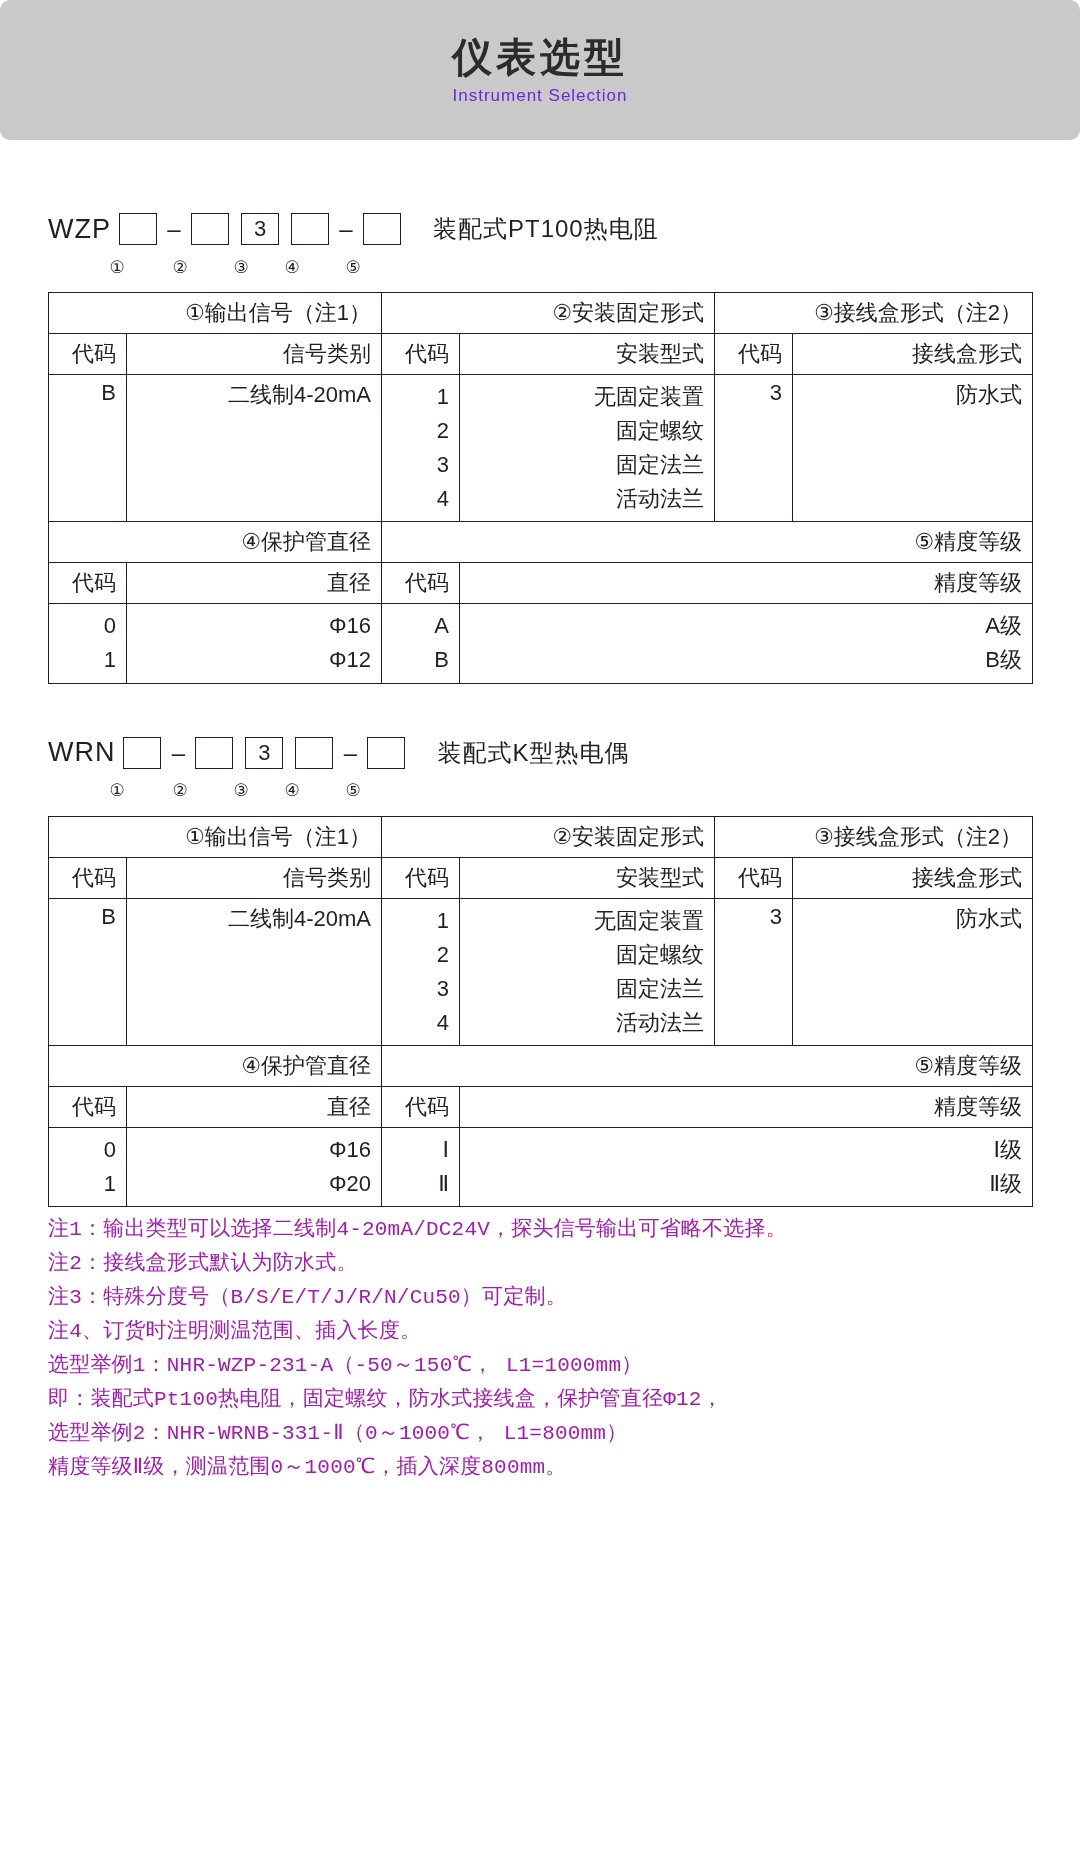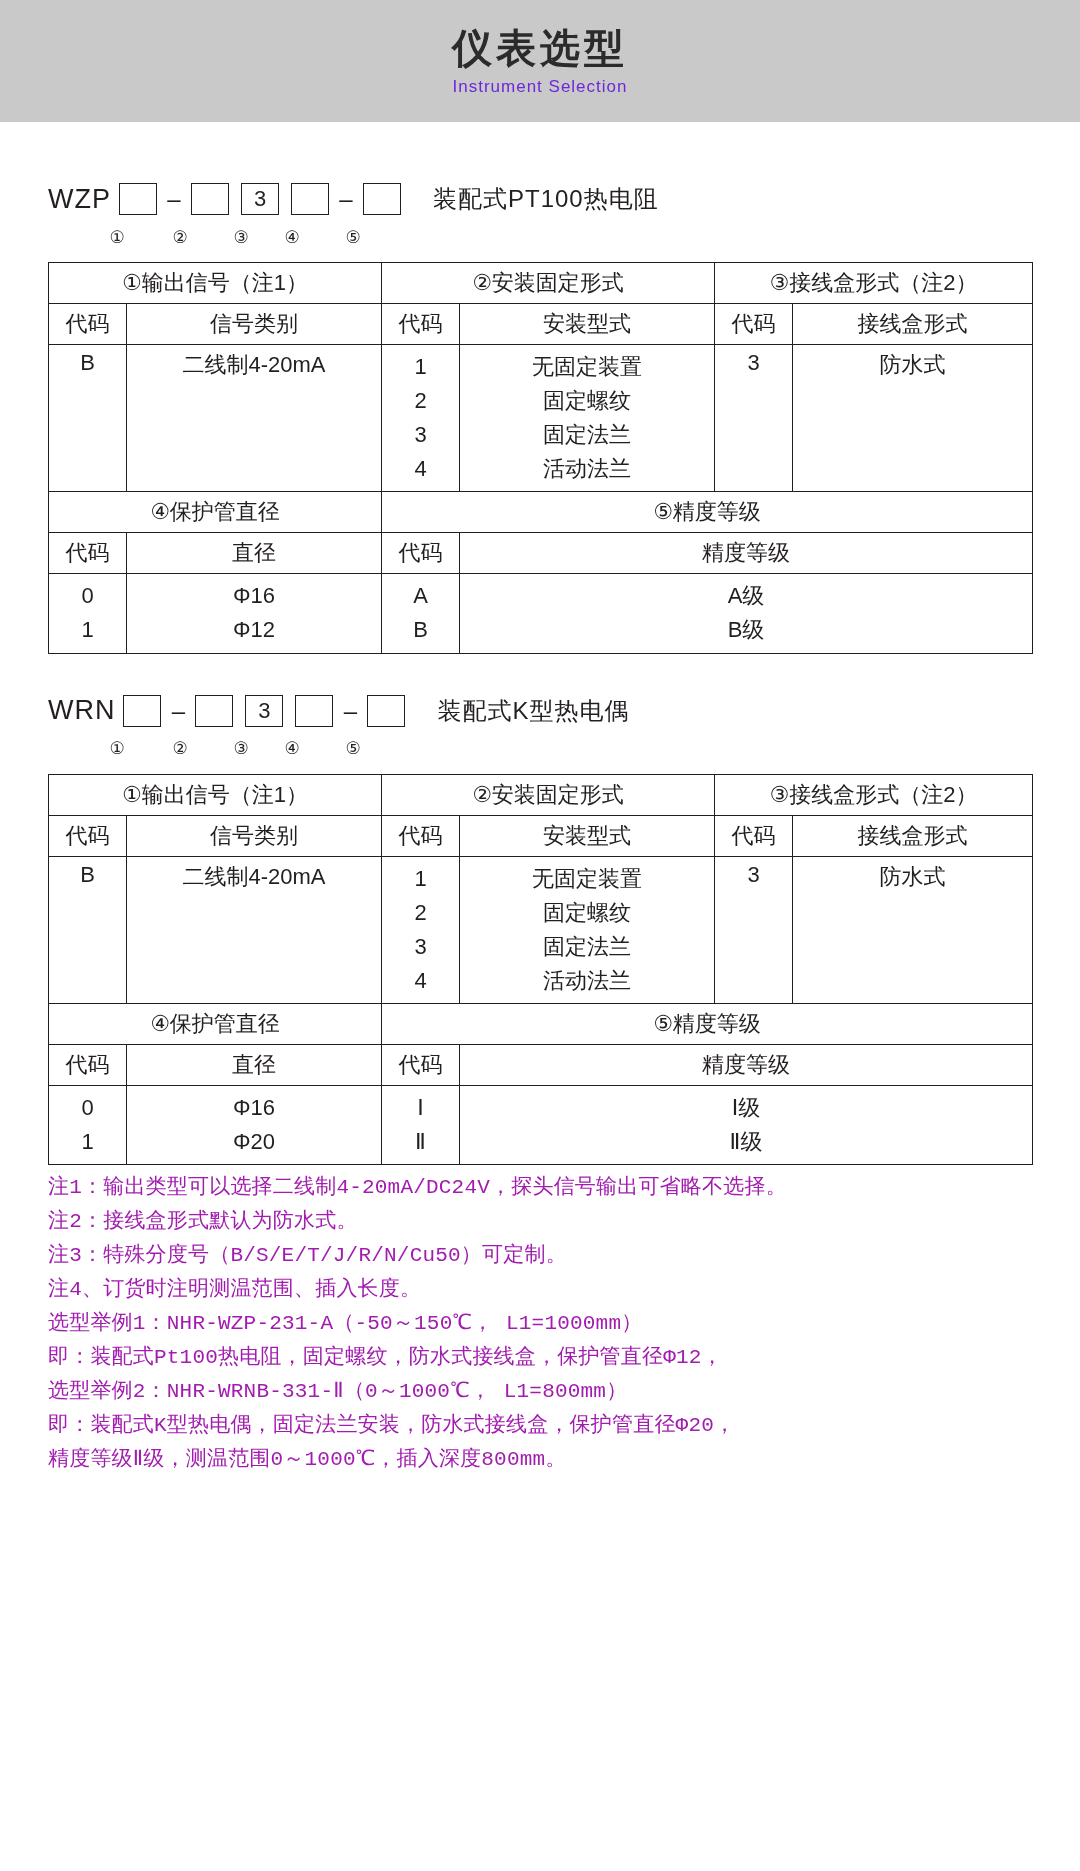--- a/index.html
+++ b/index.html
@@ -8,44 +8,45 @@
     width:1080px;
     background:#ffffff;
     font-family:"Liberation Sans","DejaVu Sans",sans-serif;
     color:#231f20;
   }
   .page { width:1080px; min-height:1871px; position:relative; }
 
   
   .header {
     background:#c9c9c9;
-    height:122px;
+    height:140px;
     display:flex;
     flex-direction:column;
     align-items:center;
     justify-content:center;
+    border-radius:10px;
   }
   .header-title {
     font-size:40px;
     font-weight:bold;
     letter-spacing:4px;
     color:#2b2b2b;
     line-height:1.15;
   }
   .header-sub {
     margin-top:6px;
     font-size:17px;
     color:#6d28d9;
     letter-spacing:1px;
   }
 
   
   .content { padding:0 48px; }
 
-  .block { margin-top:0; }
+  .block { margin-top:12px; }
 
   
   .code-row {
     display:flex;
     align-items:center;
     height:46px;
     margin-left:0;
   }
   .code-prefix {
     font-size:27px;
@@ -90,21 +91,21 @@
     border-collapse:collapse;
     width:100%;
     table-layout:fixed;
     margin-top:10px;
   }
   table.sel td, table.sel th {
     border:1.4px solid #231f20;
     padding:5px 10px;
     font-size:22px;
     vertical-align:top;
-    text-align:center;
+    text-align:right;
     font-weight:normal;
   }
   td.grp {
     font-size:23px;
     font-weight:bold;
     padding:9px 10px;
   }
   td.hdr { font-size:21px; padding:7px 10px; }
   td.code-cell { text-align:center; width:78px; font-size:21px; }
   .multiline div { line-height:1.55; }
@@ -334,19 +335,18 @@
     </div>
 
     <div class="notes">
       <div class="note">注1：输出类型可以选择二线制4-20mA/DC24V，探头信号输出可省略不选择。</div>
       <div class="note">注2：接线盒形式默认为防水式。</div>
       <div class="note">注3：特殊分度号（B/S/E/T/J/R/N/Cu50）可定制。</div>
       <div class="note">注4、订货时注明测温范围、插入长度。</div>
       <div class="note">选型举例1：NHR-WZP-231-A（-50～150℃， L1=1000mm）</div>
       <div class="note">即：装配式Pt100热电阻，固定螺纹，防水式接线盒，保护管直径Φ12，</div>
       <div class="note">选型举例2：NHR-WRNB-331-Ⅱ（0～1000℃， L1=800mm）</div>
-      <div class="note">即：装配式K型热电偶，固定法兰安装，防水式接线盒，保护管直径Φ20，</div>
       <div class="note">精度等级Ⅱ级，测温范围0～1000℃，插入深度800mm。</div>
     </div>
 
     <div class="spacer-md"></div>
   </div>
 </div>
 
 </body></html>

